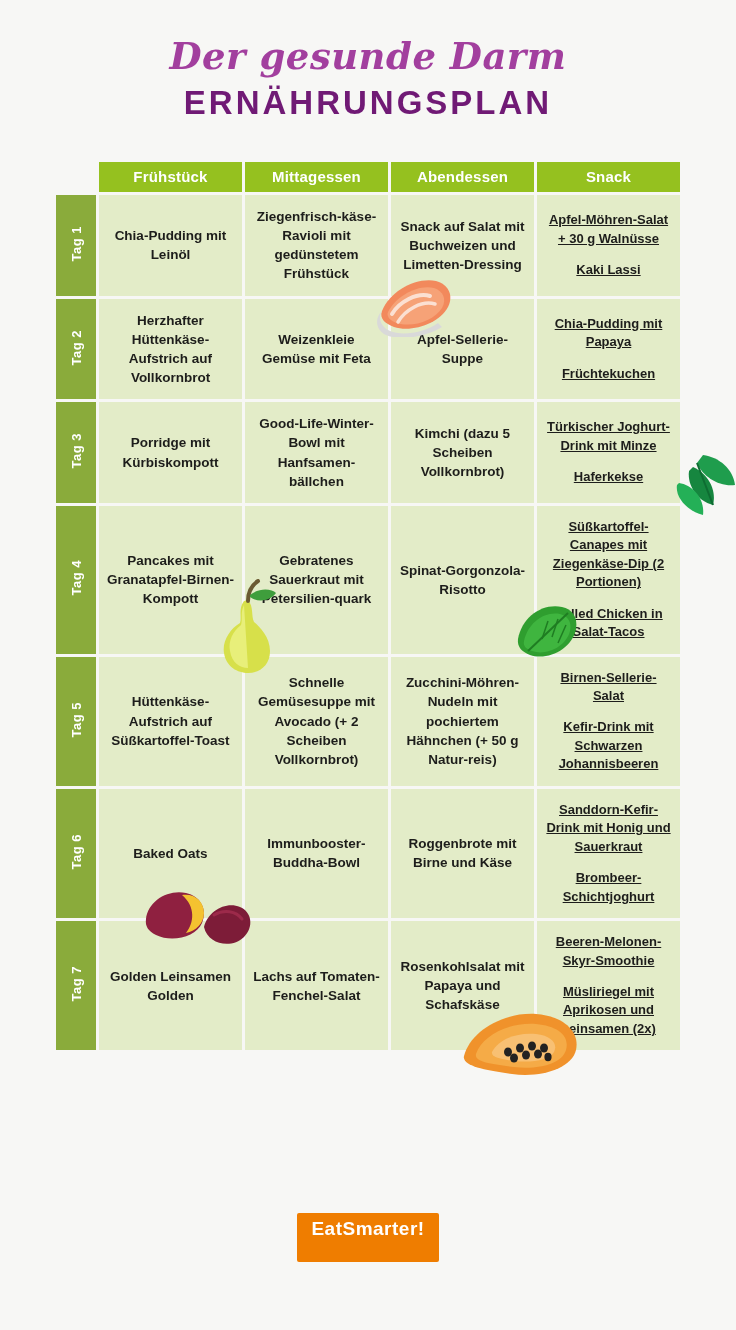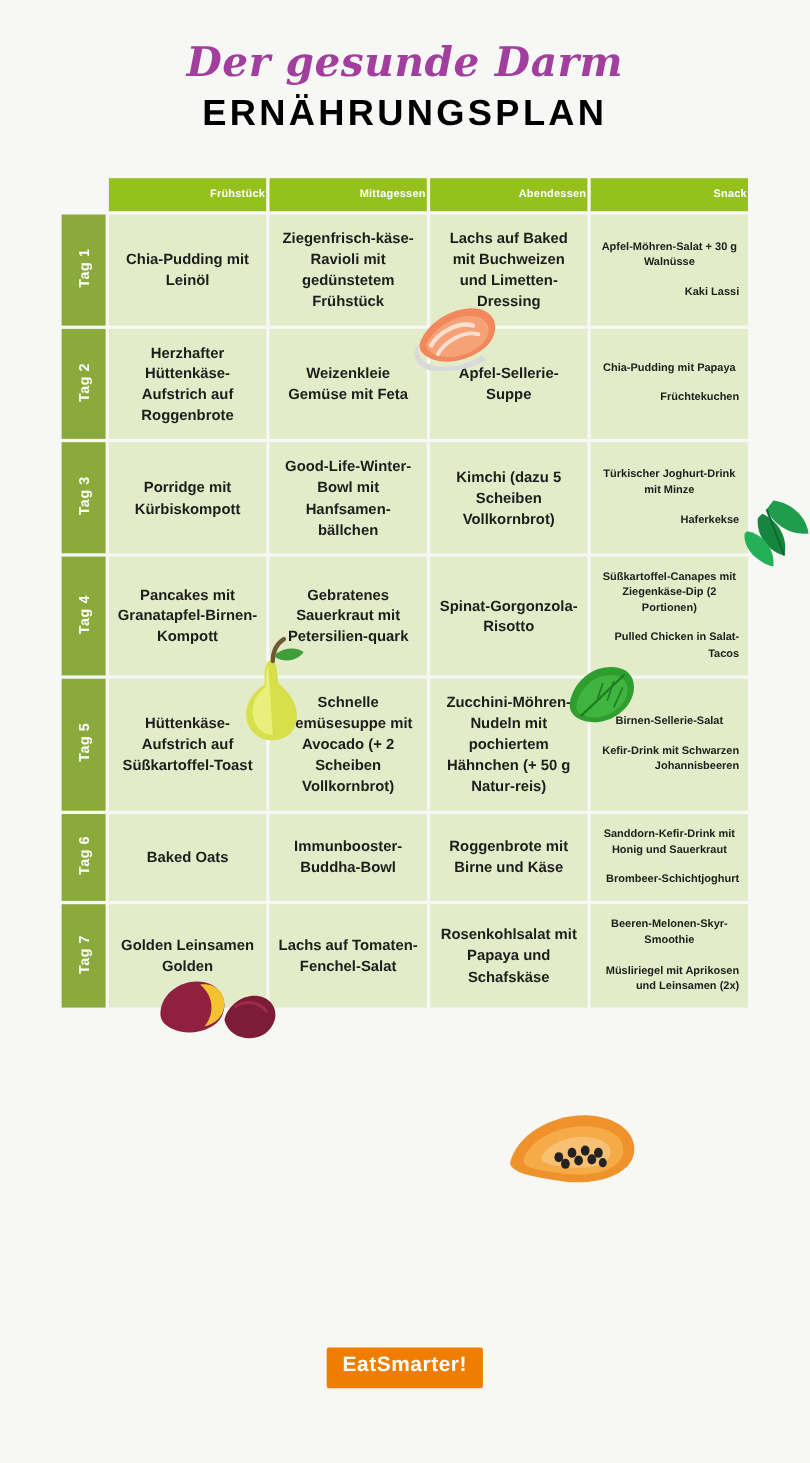--- a/index.html
+++ b/index.html
@@ -30,21 +30,21 @@
     color: #a23f9e;
     letter-spacing: 0.5px;
     margin: 0 0 8px 0;
     line-height: 1.1;
   }
   .title-main {
     font-family: "Liberation Sans", sans-serif;
     font-weight: bold;
     font-size: 33px;
     letter-spacing: 3px;
-    color: #000000;
+    color: #701a75;
     margin: 0;
     line-height: 1.1;
   }
 
   .table-wrap {
     position: relative;
     margin: 38px auto 0 auto;
     width: 630px;
   }
   table.plan {
@@ -55,24 +55,24 @@
   }
   table.plan th.corner {
     width: 40px;
     background: transparent;
     border: none;
     padding: 0;
   }
   table.plan th.colhead {
     background: #95c11f;
     color: #ffffff;
-    font-size: 10px;
+    font-size: 15px;
     font-weight: bold;
     height: 30px;
-    text-align: right;
+    text-align: center;
     vertical-align: middle;
     letter-spacing: 0.2px;
   }
   table.plan td.daycell {
     width: 40px;
     background: #8aab3b;
     color: #ffffff;
     font-size: 13px;
     font-weight: bold;
     text-align: center;
@@ -90,23 +90,24 @@
     color: #1d1d1b;
     font-size: 13.5px;
     line-height: 1.42;
     text-align: center;
     vertical-align: middle;
     padding: 12px 8px;
     font-weight: bold;
     width: 147px;
   }
   table.plan td.meal.snack {
-    font-size: 10px;
-  }
-  .snack-block + .snack-block { margin-top: 13px; text-align: right; }
+    font-size: 13px;
+    text-decoration: underline;
+  }
+  .snack-block + .snack-block { margin-top: 13px; }
 
   
   .deco { position: absolute; pointer-events: none; }
   .salmon { left: 315px; top: 108px; }
   .mint   { left: 610px; top: 290px; }
   .pear   { left: 155px; top: 420px; }
   .spinach{ left: 455px; top: 440px; }
   .sweetp { left: 85px;  top: 720px; }
   .papaya { left: 405px; top: 845px; }
 
@@ -117,21 +118,21 @@
     bottom: 26px;
     text-align: center;
   }
   .logo {
     display: inline-block;
     background: #ef7d00;
     color: #ffffff;
     font-weight: bold;
     font-size: 19px;
     letter-spacing: 0.5px;
-    padding: 5px 14px 10px 14px;
+    padding: 5px 14px 22px 14px;
     border-radius: 2px;
   }
 </style>
 </head>
 <body>
 
 <div class="page">
 
   <div class="header">
     <div class="title-script">Der gesunde Darm</div>
@@ -148,30 +149,30 @@
           <th class="colhead">Abendessen</th>
           <th class="colhead">Snack</th>
         </tr>
       </thead>
       <tbody>
 
         <tr>
           <td class="daycell"><span class="day-rot">Tag 1</span></td>
           <td class="meal">Chia-Pudding mit Leinöl</td>
           <td class="meal">Ziegenfrisch-käse-Ravioli mit gedünstetem Frühstück</td>
-          <td class="meal">Lachs auf Baked mit Buchweizen und Limetten-Dressing</td>
+          <td class="meal">Snack auf Salat mit Buchweizen und Limetten-Dressing</td>
           <td class="meal snack">
             <div class="snack-block">Apfel-Möhren-Salat + 30 g Walnüsse</div>
             <div class="snack-block">Kaki Lassi</div>
           </td>
         </tr>
 
         <tr>
           <td class="daycell"><span class="day-rot">Tag 2</span></td>
-          <td class="meal">Herzhafter Hüttenkäse-Aufstrich auf Roggenbrote</td>
+          <td class="meal">Herzhafter Hüttenkäse-Aufstrich auf Vollkornbrot</td>
           <td class="meal">Weizenkleie Gemüse mit Feta</td>
           <td class="meal">Apfel-Sellerie-Suppe</td>
           <td class="meal snack">
             <div class="snack-block">Chia-Pudding mit Papaya</div>
             <div class="snack-block">Früchtekuchen</div>
           </td>
         </tr>
 
         <tr>
           <td class="daycell"><span class="day-rot">Tag 3</span></td>

